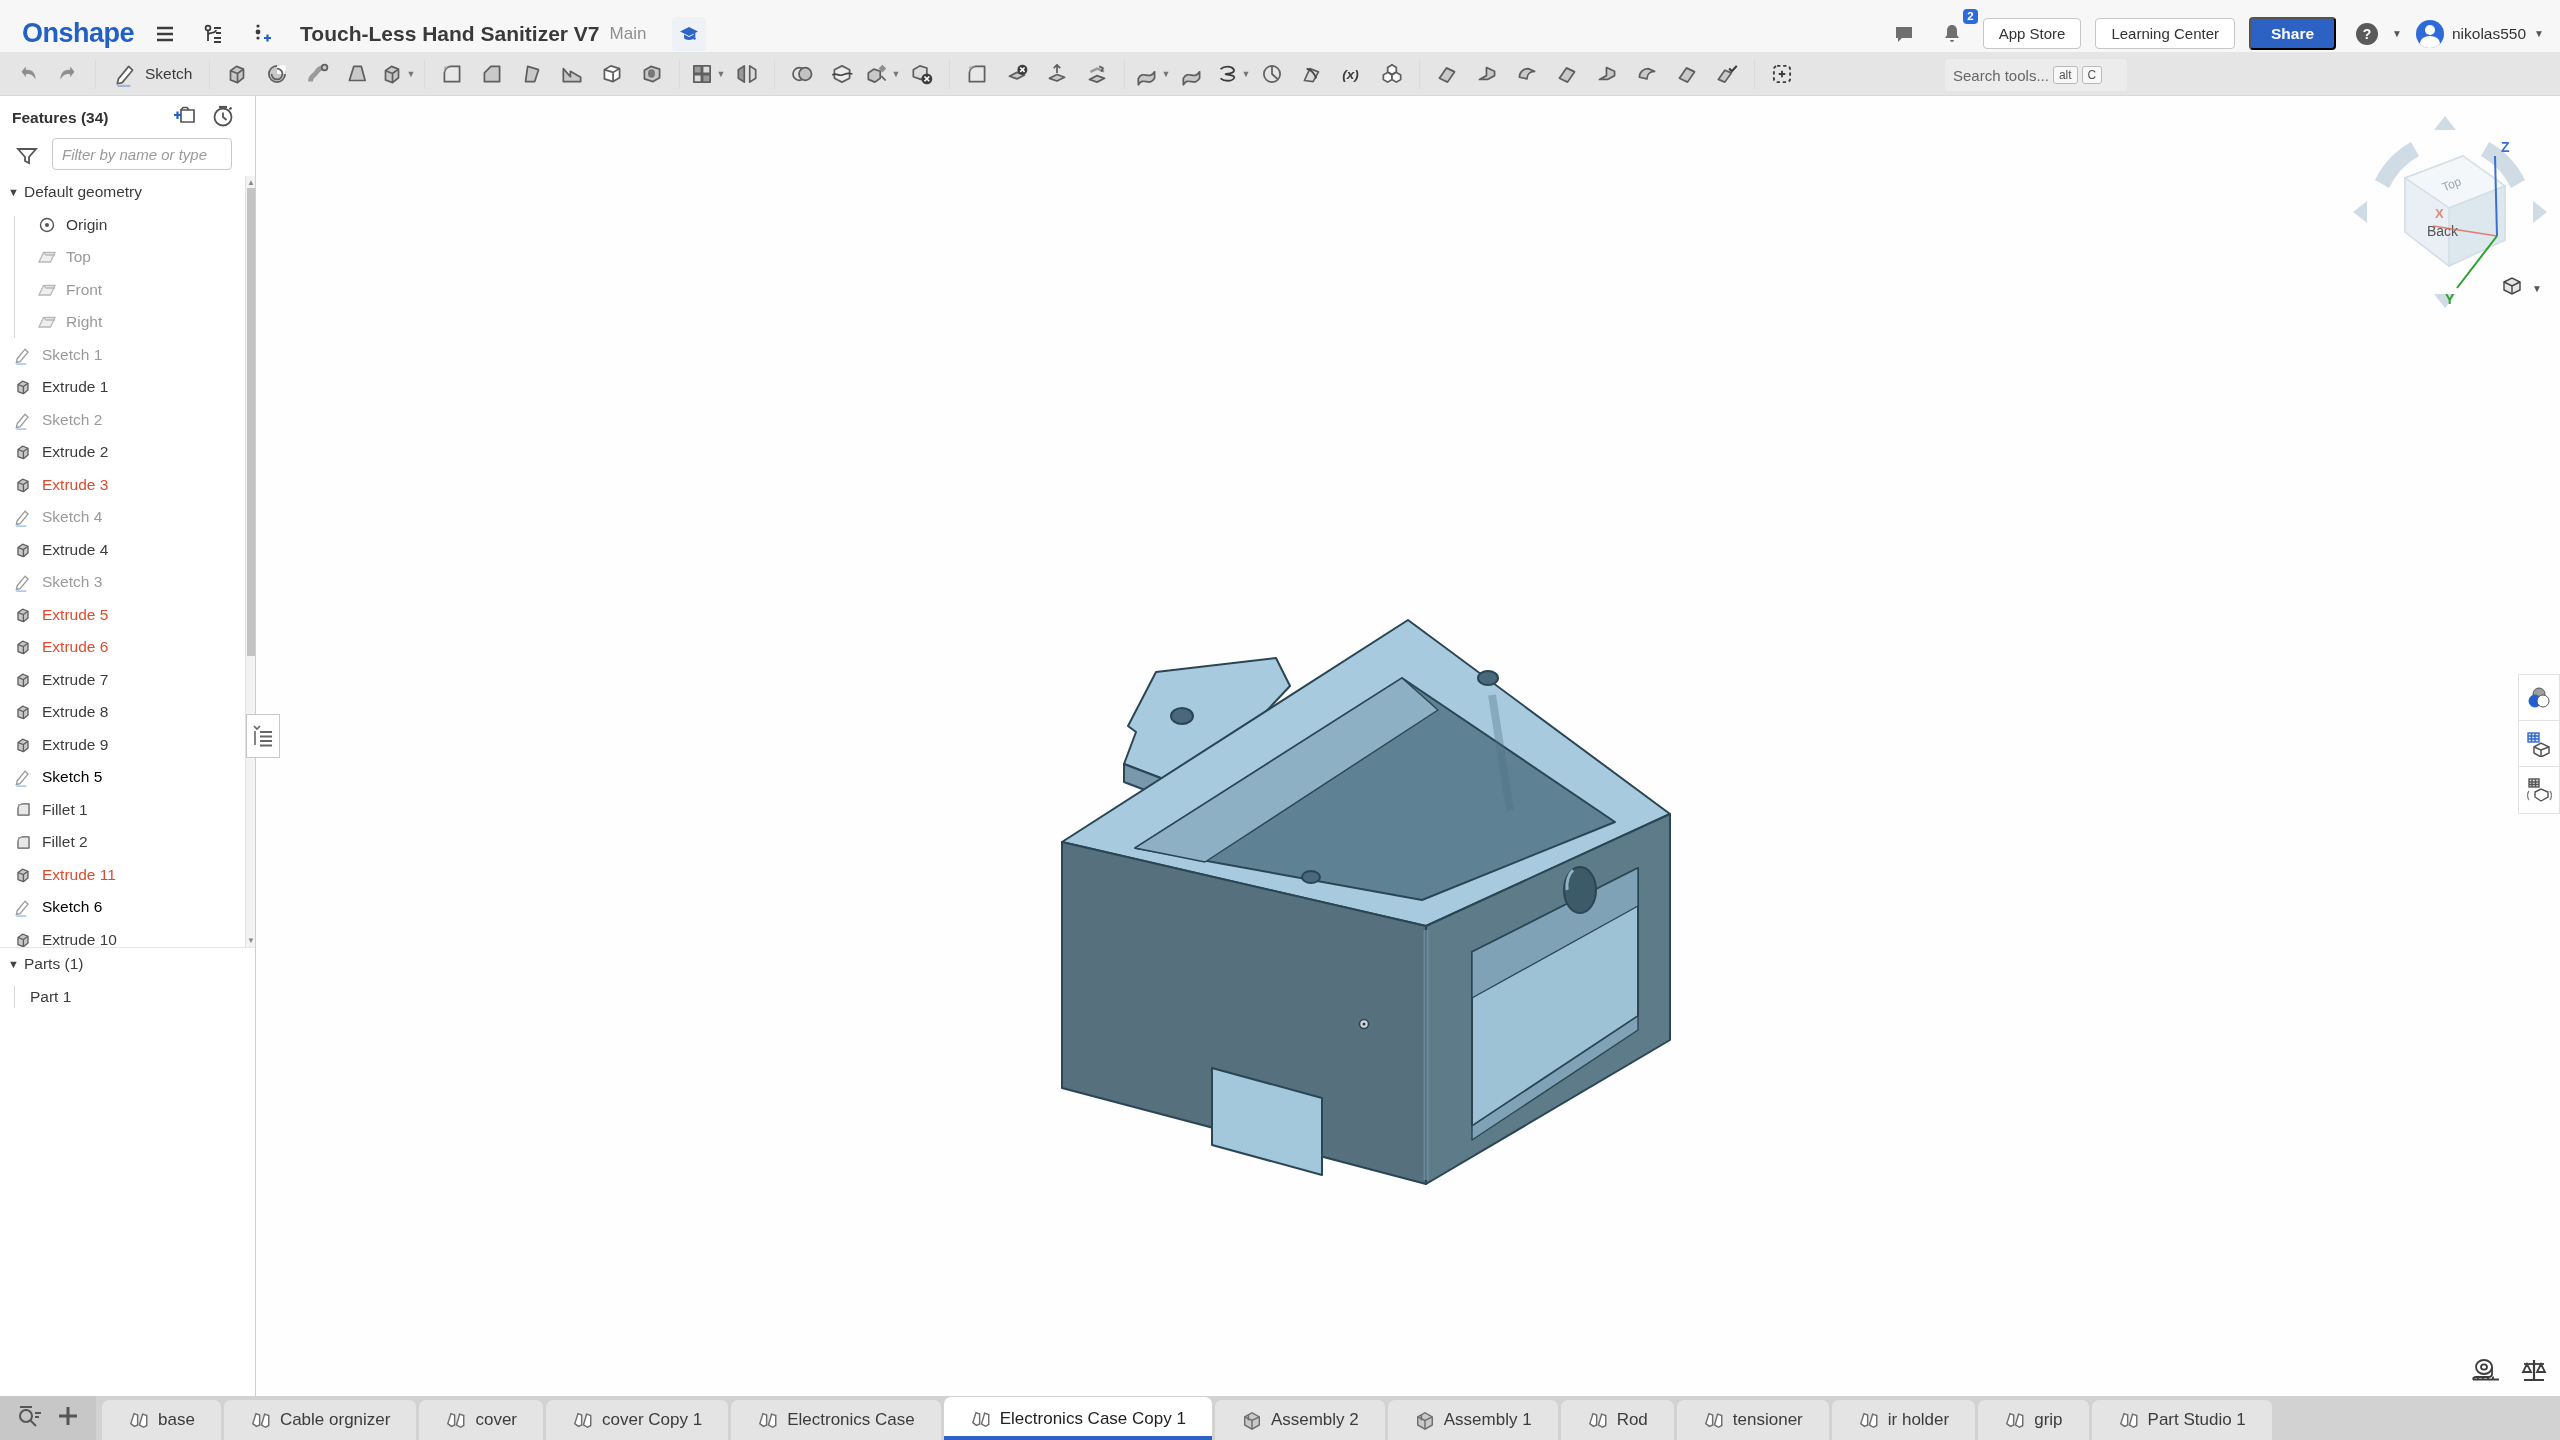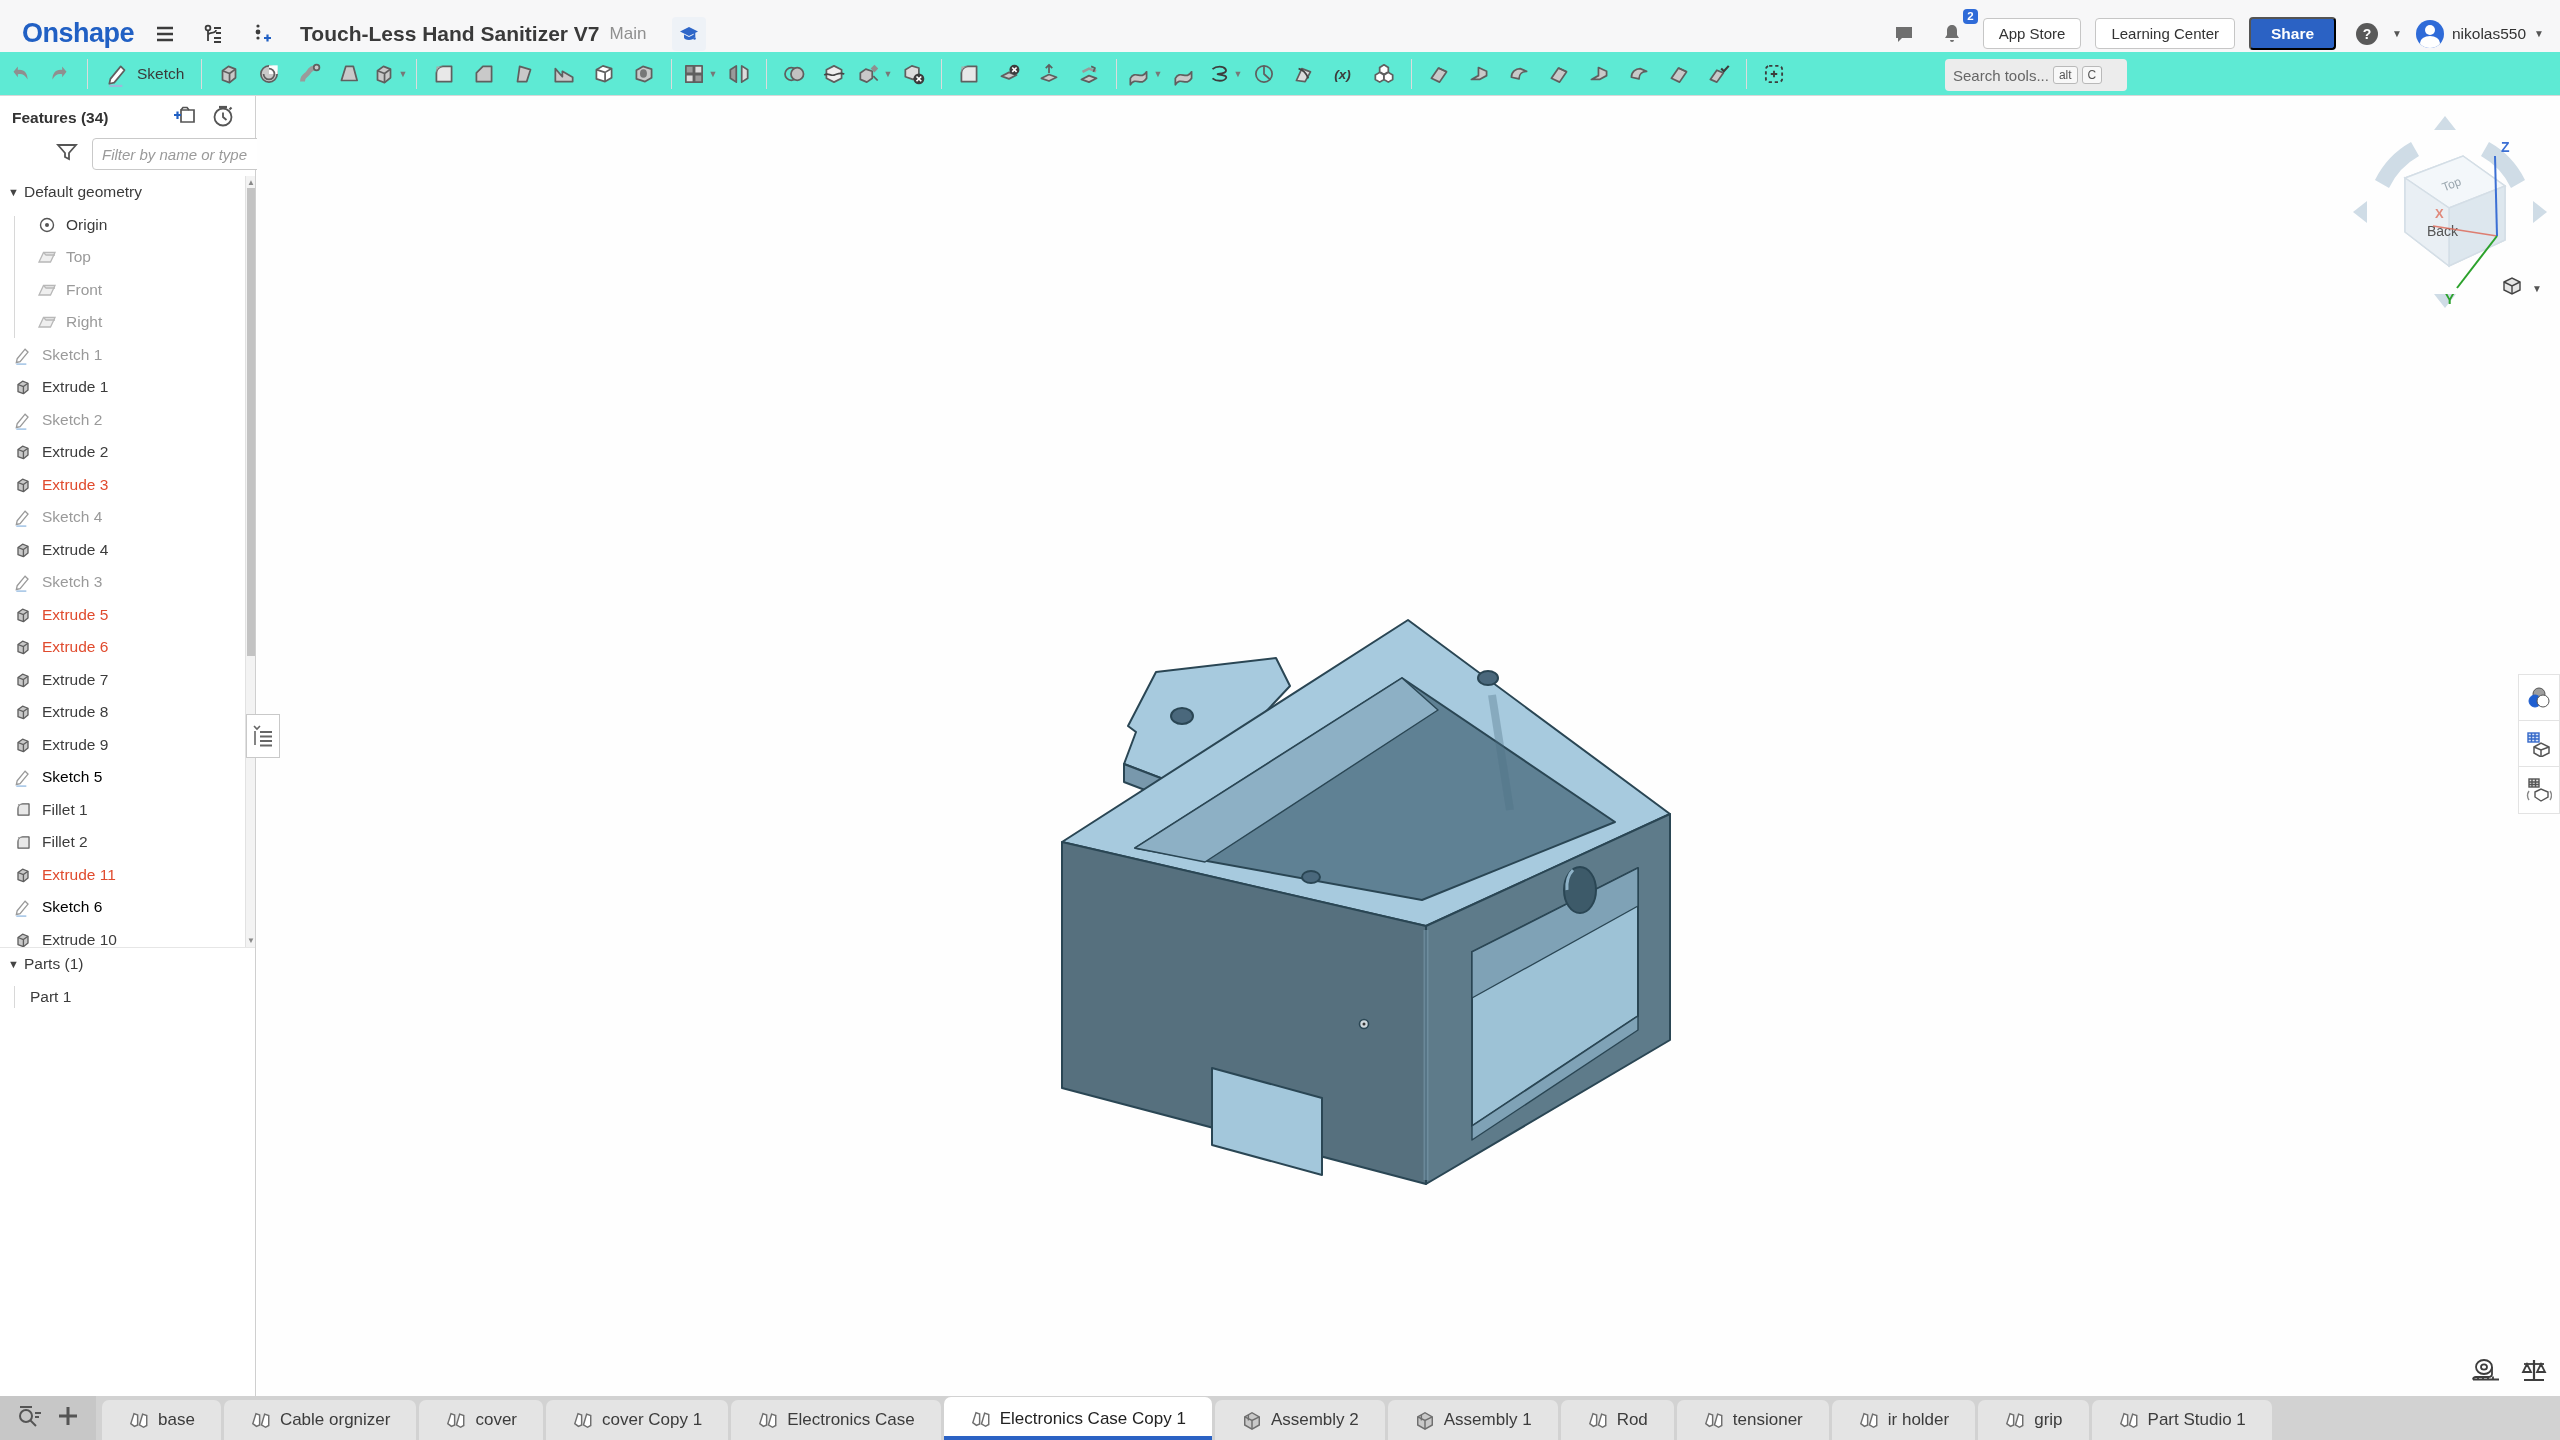--- a/index.html
+++ b/index.html
@@ -24,39 +24,39 @@
   #bell-wrap{position:relative;}
   #bell-badge{position:absolute;top:-8px;right:-9px;background:#2f6bd8;color:#fff;font-size:11.5px;
     font-weight:bold;border-radius:4px;padding:1px 4px;line-height:13px;}
   #avatar{width:28px;height:28px;border-radius:50%;background:#2f6bd8;position:relative;overflow:hidden;}
   #avatar::before{content:"";position:absolute;left:9px;top:5px;width:10px;height:10px;border-radius:50%;background:#fff;}
   #avatar::after{content:"";position:absolute;left:4px;top:16px;width:20px;height:14px;border-radius:50%;background:#fff;}
   #username{font-size:15.5px;color:#333;margin-left:-6px;}
   .caret{font-size:10px;color:#555;margin-left:-6px;}
 
   
-  #toolbar{position:absolute;left:0;top:52px;width:2560px;height:44px;background:#5eead4;
-    border-bottom:1px solid #d8d8d8;display:flex;align-items:center;}
+  #toolbar{position:absolute;left:0;top:52px;width:2560px;height:44px;background:#e5e5e5;
+    border-bottom:1px solid #d8d8d8;display:flex;align-items:center;padding-left:8px;}
   .tb-group{display:flex;align-items:center;}
   .tb-sep{width:1px;height:30px;background:#dcdcdc;margin:0 7px;}
   .tb-btn{height:36px;min-width:40px;padding:0 2px;display:flex;align-items:center;justify-content:center;border-radius:3px;}
   .tb-caret{font-size:9px;color:#777;margin-left:1px;}
   #sketch-btn{display:flex;align-items:center;padding:0 10px;height:36px;border-radius:3px;}
   #sketch-btn span{font-size:15.5px;color:#3a3a3a;margin-left:6px;}
   #search-tools{position:absolute;left:1945px;top:59px;width:182px;height:31px;background:#ececec;
     border-radius:4px;display:flex;align-items:center;padding:16px 8px;font-size:15px;color:#666;}
   .kbd{border:1px solid #b9b9b9;background:#f8f8f8;border-radius:3px;font-size:12px;color:#555;
     padding:1px 5px;margin-left:4px;line-height:14px;}
 
   
   #left-panel{position:absolute;left:0;top:96px;width:256px;height:1300px;background:#fff;border-right:1px solid #cfcfcf;}
   #fp-header{position:absolute;left:0;top:8px;width:100%;display:flex;align-items:center;}
   #fp-title{font-size:15.5px;font-weight:bold;color:#333;margin-left:12px;}
   #fp-hicons{margin-left:auto;display:flex;gap:14px;margin-right:20px;}
-  #fp-filter{position:absolute;left:0;top:42px;width:100%;display:flex;align-items:center;padding-left:40px;}
+  #fp-filter{position:absolute;left:0;top:42px;width:100%;display:flex;align-items:flex-end;}
   #filter-input{margin-left:14px;width:180px;height:32px;border:1px solid #c9c9c9;border-radius:4px;
     font-size:15px;font-style:italic;color:#555;padding:0 9px;outline:none;font-family:"Liberation Sans",sans-serif;}
   #filter-input::placeholder{color:#9a9a9a;}
   #funnel{margin-left:16px;}
   #tree-scroll{position:absolute;left:0;top:80px;width:240px;height:771px;overflow:hidden;}
   .trow{height:32.5px;display:flex;align-items:center;font-size:15.5px;color:#3c3c3c;position:relative;}
   .trow .lbl{margin-left:8px;white-space:nowrap;}
   .trow.muted{color:#9a9a9a;}
   .trow.error{color:#e04b2e;}
   .trow.warning{color:#000000;}

